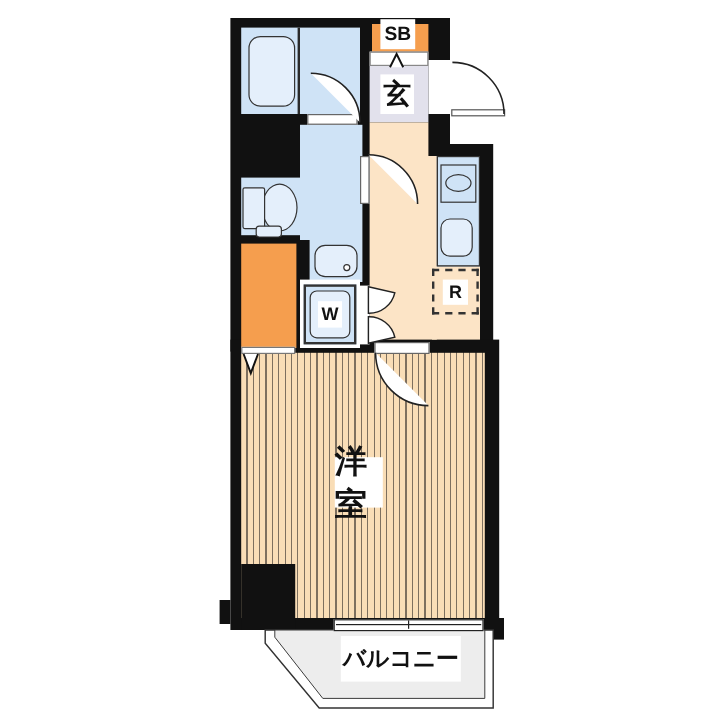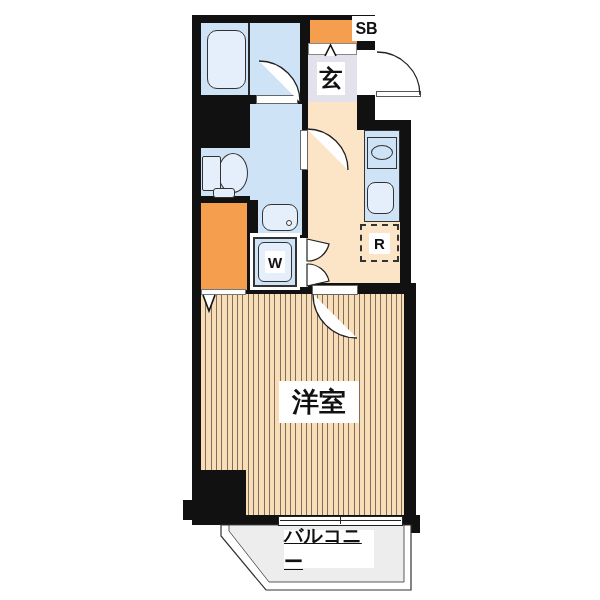--- a/index.html
+++ b/index.html
@@ -96,32 +96,32 @@
 
   <div class="abs" style="left:360px;top:224px;width:39px;height:38px;border:2px dashed #333;box-sizing:border-box;"></div>
 
   <div class="fixture" style="left:253px;top:237px;width:44px;height:50px;background:#cfe3f6;border-width:2px;"></div>
   <div class="fixture" style="left:258px;top:242px;width:34px;height:40px;border-radius:6px;"></div>
 
   <div class="abs" style="left:278px;top:516px;width:125px;height:10px;background:#fff;border:1px solid #222;box-sizing:border-box;"></div>
   <div class="abs" style="left:280px;top:520px;width:121px;height:1px;background:#222;"></div>
   <div class="abs" style="left:340px;top:517px;width:1px;height:7px;background:#222;"></div>
 
-  <div class="label-box" style="left:317px;top:16px;width:29px;height:25px;font-size:16px;margin-left:35px;">
+  <div class="label-box" style="left:317px;top:16px;width:29px;height:25px;font-size:16px;">
     <span>SB</span>
   </div>
   <div class="label-box" style="left:317px;top:62px;width:28px;height:33px;font-size:23px;">
     <span>玄</span>
   </div>
   <div class="label-box" style="left:265px;top:251px;width:20px;height:22px;font-size:15px;">
     <span>W</span>
   </div>
   <div class="label-box" style="left:369px;top:233px;width:21px;height:21px;font-size:15px;">
     <span>R</span>
   </div>
-  <div class="label-box" style="left:279px;top:381px;width:80px;height:42px;font-size:27px;font-weight:bold;">
+  <div class="label-box" style="left:279px;top:381px;width:40px;height:42px;font-size:27px;font-weight:bold;">
     <span>洋室</span>
   </div>
-  <div class="label-box" style="left:284px;top:530px;width:90px;height:38px;font-size:19px;font-weight:bold;text-decoration:underline;">
+  <div class="label-box" style="left:284px;top:530px;width:100px;height:38px;font-size:19px;font-weight:bold;">
     <span>バルコニー</span>
   </div>
 
 </div>
 
 </body></html>

